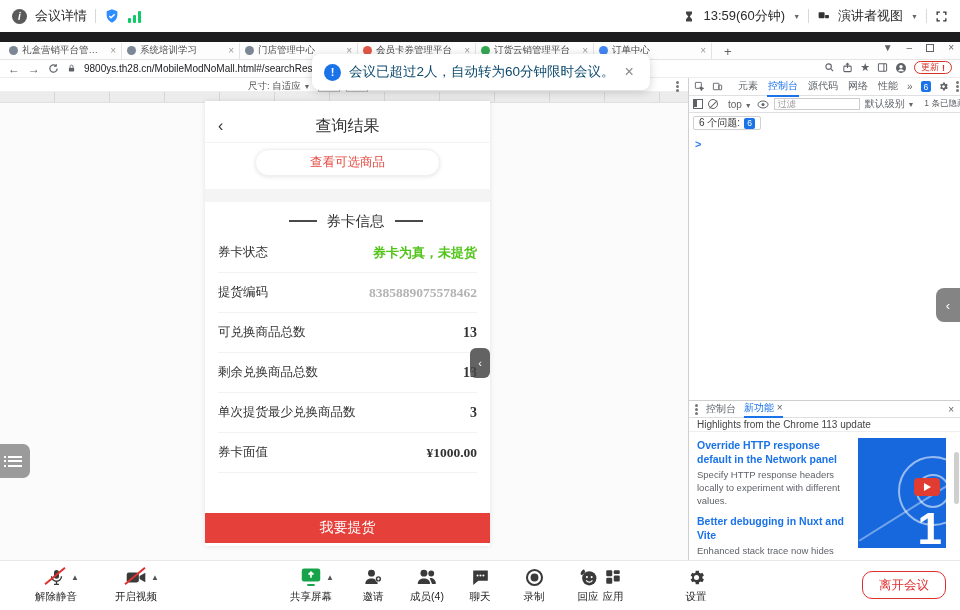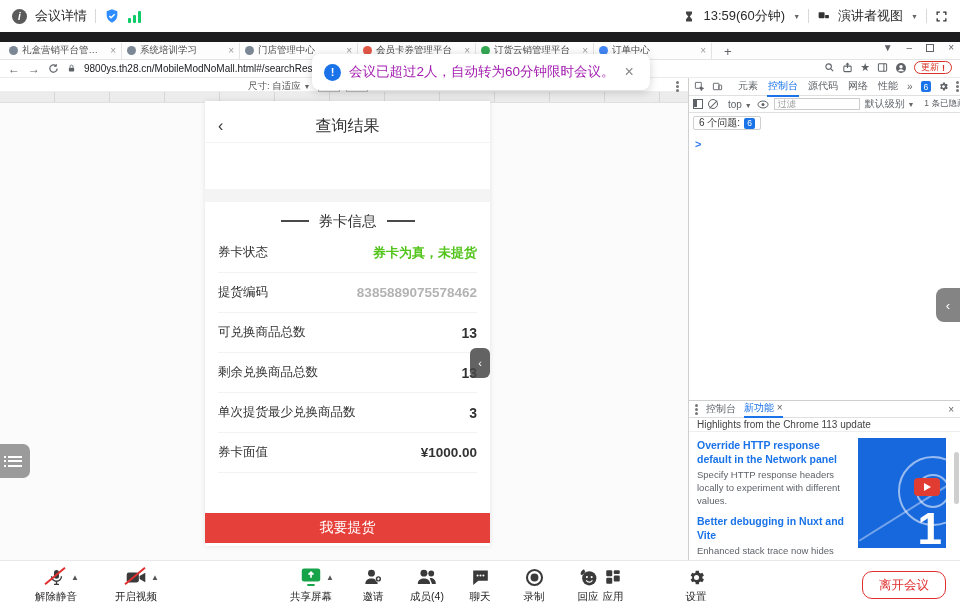--- a/index.html
+++ b/index.html
@@ -62,28 +62,28 @@
   .phone { position:absolute; left:205px; top:23px; width:285px; height:445px; background:#fff;
     box-shadow:0 0 5px rgba(0,0,0,0.10); }
   .m-header { position:absolute; left:0; top:10px; width:285px; height:32px; border-bottom:1px solid #f3f3f3;
     display:flex; align-items:center; justify-content:center; }
   .m-title { font-size:16px; color:#333; }
   .m-back { position:absolute; left:13px; top:6px; font-size:16px; color:#333; }
   .m-pill { position:absolute; left:50px; top:48px; width:185px; height:27px; background:#fff;
     border:1px solid #f0f0f0; border-radius:15px; box-shadow:0 1px 4px rgba(0,0,0,0.10);
     display:flex; align-items:center; justify-content:center; font-size:12.5px; color:#e64a42; }
   .m-gap { position:absolute; left:0; top:88px; width:285px; height:13px; background:#f4f4f4; }
-  .m-section { position:absolute; left:0; top:108px; width:285px; height:24px;
+  .m-section { position:absolute; left:8px; top:108px; width:285px; height:24px;
     display:flex; align-items:center; justify-content:center; gap:10px; font-size:14.5px; color:#333; }
   .m-section .dash { width:28px; height:2px; background:#4a4a4a; }
   .m-rows { position:absolute; left:0; top:132px; width:285px; }
   .m-row { height:40px; margin:0 13px; border-bottom:1px solid #f2f2f2;
     display:flex; align-items:center; justify-content:space-between; }
   .m-label { font-size:12.5px; color:#333; }
-  .m-value { font-size:13px; }
+  .m-value { font-size:13px;font-family:Liberation Serif, serif; }
   .val-status { color:#52c41a; }
   .val-code { color:#b3b3b3; font-size:13.5px; }
   .val-num { color:#333; font-weight:bold; font-size:14px;text-align:right; }
   .val-money { color:#333; font-size:13.5px; }
   .m-suffix { color:#999; font-weight:normal; font-size:12px; }
   .m-submit { position:absolute; left:0; top:412px; width:285px; height:30px; background:#e6403a;
     color:#fff; font-size:14px; display:flex; align-items:center; justify-content:center; }
 
   
   .devtools { position:absolute; left:688px; top:46px; width:272px; height:482px; background:#fff;
@@ -142,21 +142,21 @@
   #mid-handle { position:absolute; left:470px; top:348px; width:20px; height:30px; background:rgba(72,72,72,.85);
     border-radius:6px; z-index:30; color:#fff; display:flex; align-items:center; justify-content:center; font-size:11px; }
   #right-handle { position:absolute; left:936px; top:288px; width:24px; height:34px; background:rgba(110,110,110,.85);
     border-radius:8px 0 0 8px; z-index:30; color:#fff; display:flex; align-items:center; justify-content:center; font-size:13px; }
 
   
   #notice { position:absolute; left:312px; top:54px; width:338px; height:36px; background:#fff; border-radius:8px;
     box-shadow:0 2px 10px rgba(0,0,0,.18); z-index:40; display:flex; align-items:center; gap:8px; padding:0 12px; }
   .notice-i { width:17px; height:17px; border-radius:50%; background:#1a73e8; color:#fff; font-size:11px; font-weight:bold;
     display:flex; align-items:center; justify-content:center; flex:none; }
-  .notice-text { font-size:13.5px; color:#a21caf; white-space:nowrap; }
+  .notice-text { font-size:13.5px; color:#0c4a6e; white-space:nowrap; }
   .notice-x { font-size:16px; color:#8a8a8a; margin-left:2px; }
 
   
   #zoom-bottom { position:absolute; left:0; top:560px; width:960px; height:50px; background:#fff;
     border-top:1px solid #e8e8e8; }
   .tb-btn { position:absolute; top:5px; display:flex; flex-direction:column; align-items:center; gap:2px; }
   .tb-label { font-size:10.5px; color:#1f1f1f; white-space:nowrap; }
   .tb-ic { position:relative; width:24px; height:22px; display:flex; align-items:center; justify-content:center; }
   .slash { position:absolute; left:-2px; top:9px; width:26px; height:2px; background:#e02f2f; transform:rotate(-40deg); }
   .chev { position:absolute; right:-11px; top:7px; color:#555; font-size:8px; }
@@ -325,20 +325,21 @@
           <i></i>
         </span>
     </div>
     <div class="cells-strip"></div>
 
     <div class="phone">
       <div class="m-header">
         <span class="m-back">‹</span>
         <span class="m-title">查询结果</span>
       </div>
+      <div class="m-pill">查看可选商品</div>
       <div class="m-gap"></div>
       <div class="m-section">
         <span class="dash"></span>
         <span>券卡信息</span>
         <span class="dash"></span>
       </div>
       <div class="m-rows">
 
           <div class="m-row">
             <span class="m-label">券卡状态</span>

